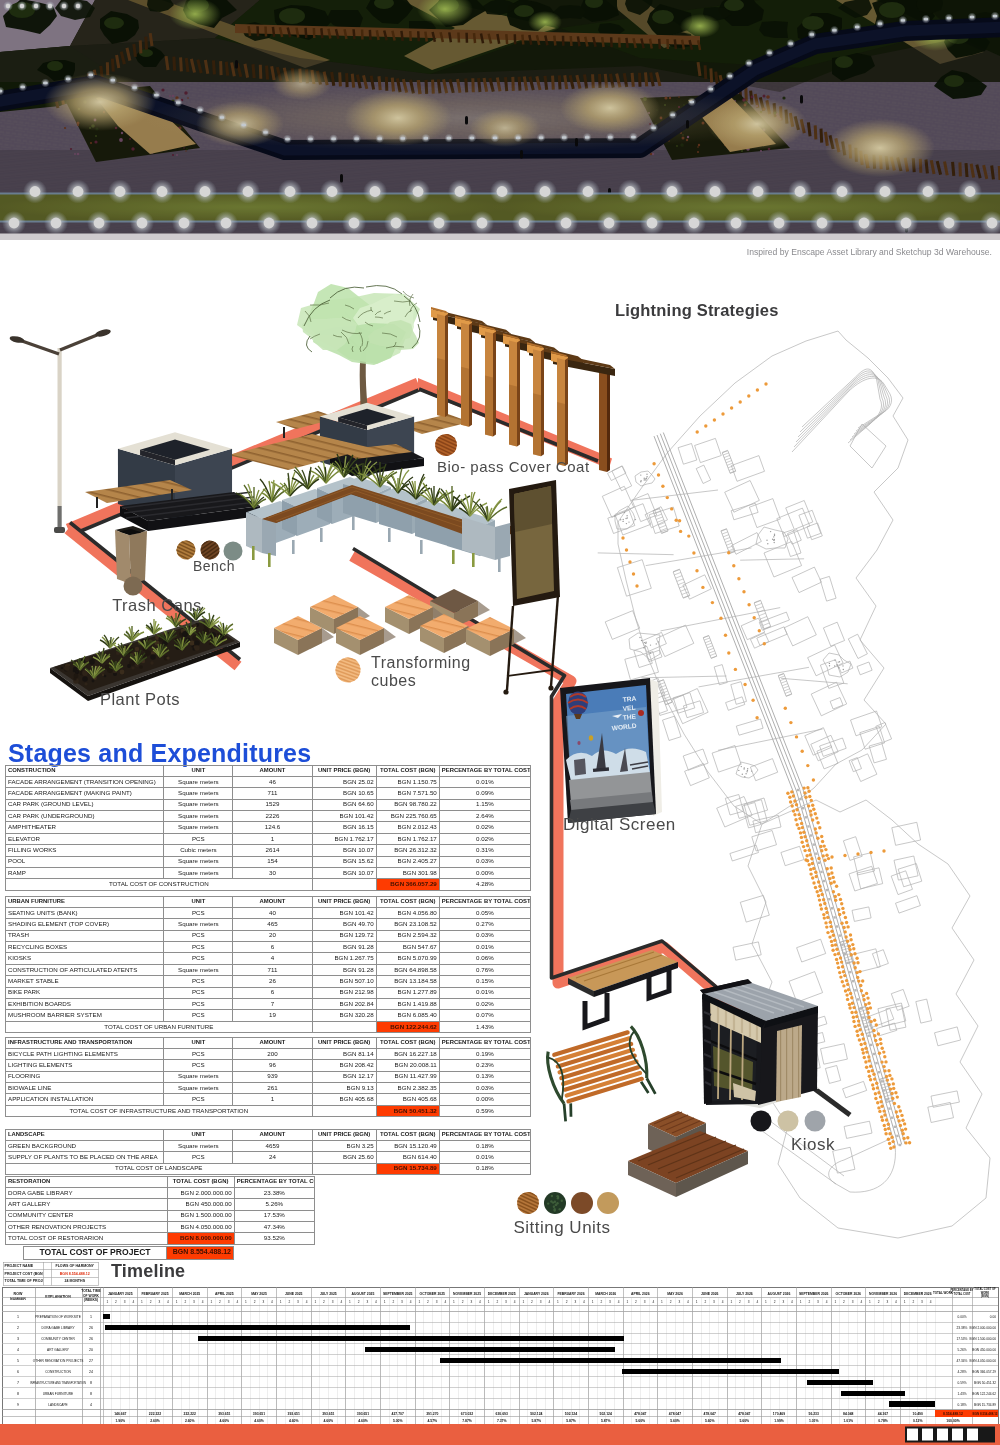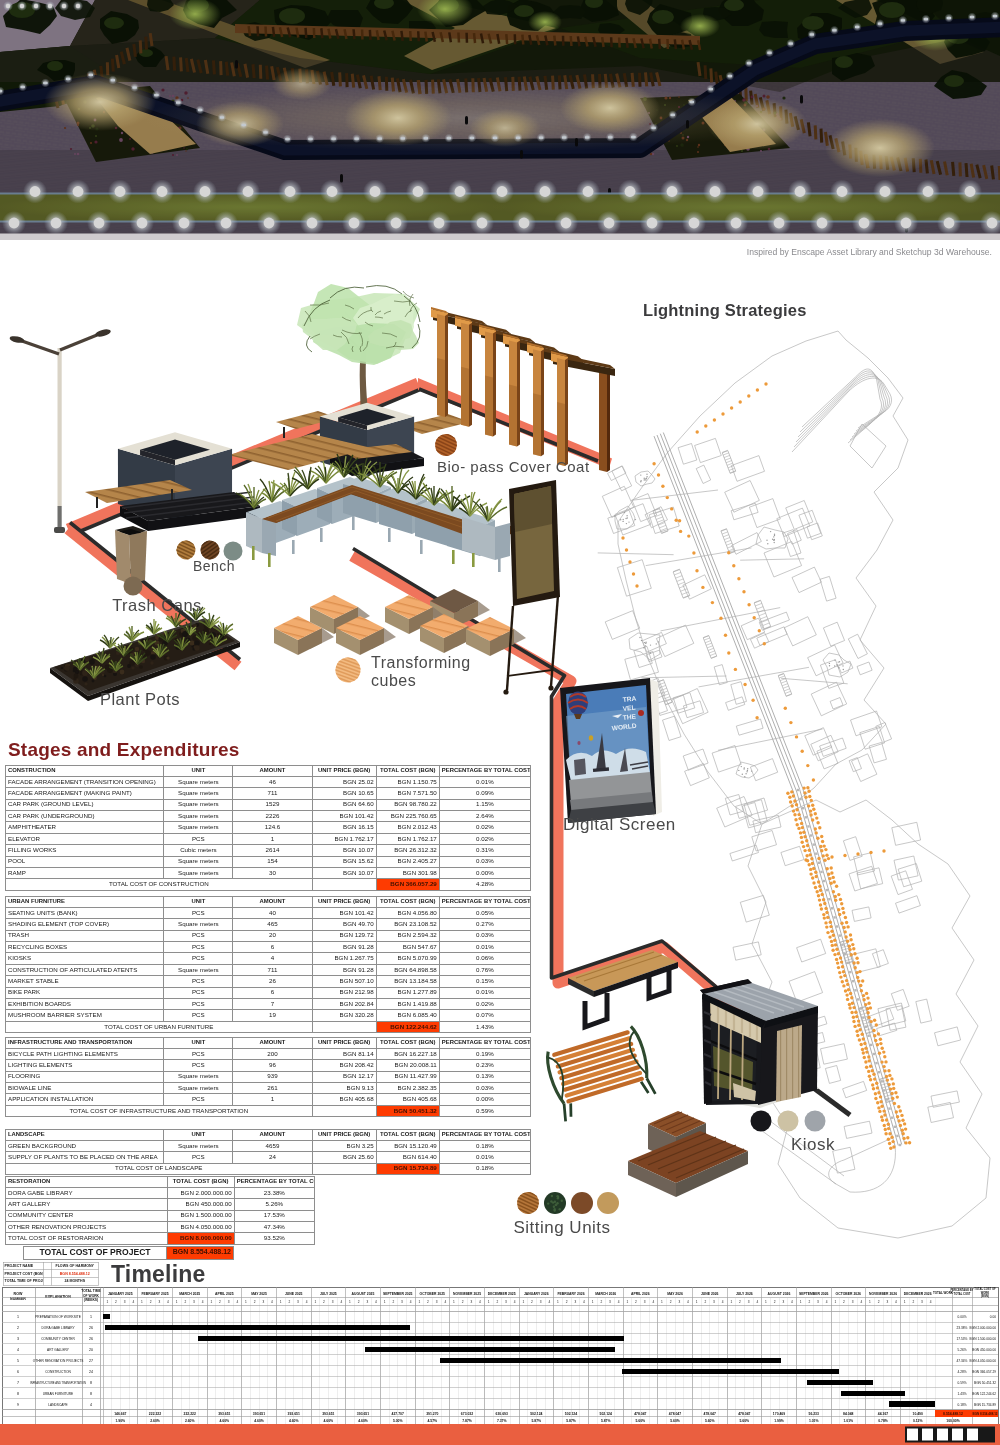--- a/index.html
+++ b/index.html
@@ -699,21 +699,21 @@
       <circle cx="50" cy="6" r="5" fill="url(#glowW)"></circle>
       <circle cx="50" cy="6" r="2.2" fill="#FFFFFF"></circle>
       <circle cx="64" cy="6" r="5" fill="url(#glowW)"></circle>
       <circle cx="64" cy="6" r="2.2" fill="#FFFFFF"></circle>
       <circle cx="78" cy="6" r="5" fill="url(#glowW)"></circle>
       <circle cx="78" cy="6" r="2.2" fill="#FFFFFF"></circle>
       <rect x="0" y="0" width="1000" height="240" fill="#000000" opacity="0.16"></rect>
       <rect x="0" y="233.5" width="1000" height="6.5" fill="#CFCBCE"></rect>
     </svg>
 <div class="abs" style="right:8px;top:247px;font-size:8.6px;color:#8A8A8E">Inspired by Enscape Asset Library and Sketchup 3d Warehouse.</div>
-<div class="abs" style="left:643px;top:301px;font-size:16.5px;font-weight:bold;color:#3B3B3D;letter-spacing:0.2px">Lightning Strategies</div>
+<div class="abs" style="left:615px;top:301px;font-size:16.5px;font-weight:bold;color:#3B3B3D;letter-spacing:0.2px">Lightning Strategies</div>
 <svg class="abs" style="left:0;top:240px" width="1000" height="1020" viewBox="0 240 1000 1020">
       <defs>
         <pattern id="wood" width="7" height="7" patternUnits="userSpaceOnUse" patternTransform="rotate(14)">
           <rect width="7" height="7" fill="#B5854A"></rect>
           <rect width="7" height="1.6" fill="#8F6230"></rect>
         </pattern>
         <pattern id="woodL" width="8" height="8" patternUnits="userSpaceOnUse" patternTransform="rotate(14)">
           <rect width="8" height="8" fill="#F2AC6E"></rect>
           <rect width="8" height="1.4" fill="#DD8F4E"></rect>
         </pattern>
@@ -2324,21 +2324,21 @@
       <circle cx="557.6" cy="1196.2" r="1.2" fill="#3E5E3A"></circle>
       <circle cx="558.1" cy="1197.0" r="1.2" fill="#3E5E3A"></circle>
       <circle cx="561.8" cy="1200.7" r="1.2" fill="#3E5E3A"></circle>
       <circle cx="554.7" cy="1210.6" r="1.2" fill="#3E5E3A"></circle>
       <circle cx="548.2" cy="1203.6" r="1.2" fill="#3E5E3A"></circle>
       <circle cx="551.4" cy="1201.5" r="1.2" fill="#3E5E3A"></circle>
       <circle cx="582" cy="1203" r="11" fill="#7C4A28"></circle>
       <circle cx="608" cy="1203" r="11" fill="#C29A5C"></circle>
       <text x="562" y="1233" font-size="17" fill="#4A4A4A" text-anchor="middle" letter-spacing="0.5">Sitting Units</text>
     </svg>
-<div class="abs" style="left:8px;top:738.5px;font-size:19px;font-weight:bold;color:#7f1d1d;letter-spacing:0.2px">Stages and Expenditures</div>
+<div class="abs" style="left:8px;top:738.5px;font-size:25px;font-weight:bold;color:#1d4ed8;letter-spacing:0.2px">Stages and Expenditures</div>
 <div class="dt" style="left:5px;top:764.5px;width:526px">
       <table>
         <colgroup>
           <col style="width:158px">
           <col style="width:69px">
           <col style="width:79px">
           <col style="width:64px">
           <col style="width:63px">
           <col style="width:91px">
         </colgroup>
@@ -2700,21 +2700,21 @@
           <col style="width:67px">
         </colgroup>
 <tbody>
           <tr style="height:12.5px">
             <td class="ct" style="font-weight:bold;font-size:8.6px">TOTAL COST OF PROJECT</td>
             <td class="rt red" style="font-size:7px">BGN 8.554.488.12</td>
           </tr>
 </tbody>
       </table>
     </div>
-<div class="abs" style="left:111px;top:1261px;font-size:23px;font-weight:bold;color:#3B3B3D;letter-spacing:0.2px">Timeline</div>
+<div class="abs" style="left:111px;top:1261px;font-size:18px;font-weight:bold;color:#3B3B3D;letter-spacing:0.2px">Timeline</div>
 <div class="dt" style="left:3px;top:1262px;width:190px;font-size:7.2px;transform:scale(0.5);transform-origin:0 0">
       <table>
 <colgroup>
           <col style="width:80px">
           <col style="width:16px">
           <col style="width:94px">
         </colgroup>
 <tbody>
           <tr style="height:15.2px">
             <td class="nm" style="font-weight:bold">PROJECT NAME</td>

